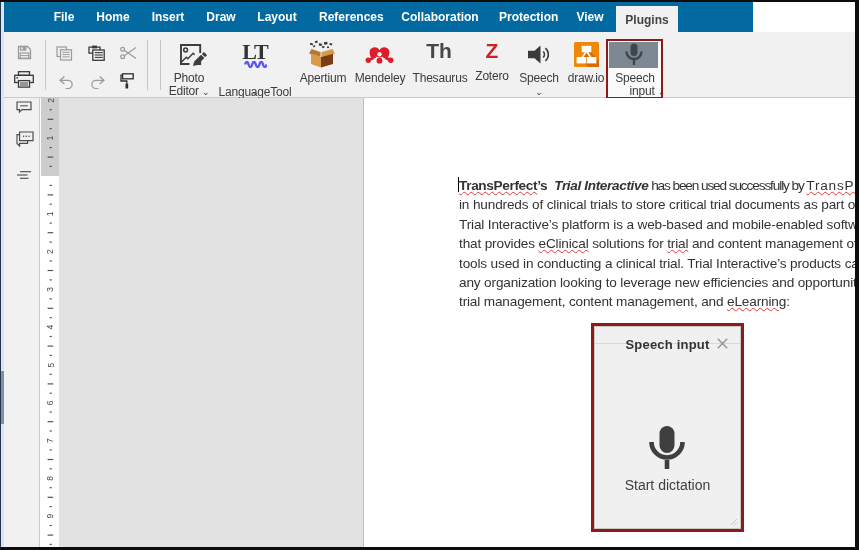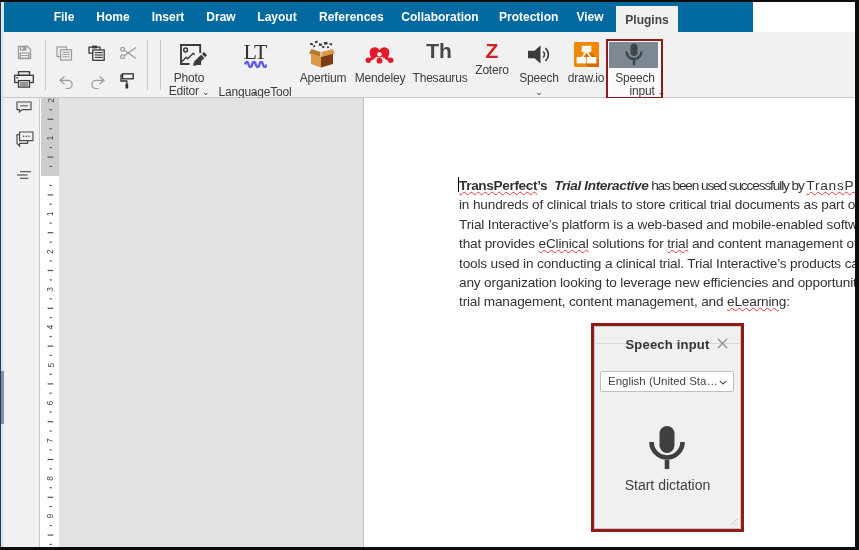--- a/index.html
+++ b/index.html
@@ -121,21 +121,21 @@
       <path d="M1.5 18 L6.3 13.2 L7.8 14.7 L13.2 9.3 L14.6 10.7" fill="none" stroke="#3c3c3c" stroke-width="1.5"></path>
       <g transform="rotate(45 18.5 16.5)">
         <rect x="16.2" y="10.6" width="4.7" height="10" fill="#3c3c3c"></rect>
         <rect x="16.2" y="6.6" width="4.7" height="2.9" rx="1" fill="#3c3c3c"></rect>
         <path d="M16.2 20.6 L18.55 24.2 L20.9 20.6 Z" fill="#3c3c3c"></path>
       </g>
     </svg>
     <div class="plab" style="left:158px;top:39px;width:60px;">Photo</div>
     <div class="plab" style="left:158px;top:52px;width:60px;">Editor <span style="font-size:9px;">⌄</span></div>
 
-    <div style="position:absolute;left:236px;top:7px;width:36px;text-align:center;font-family:'Liberation Serif',serif;font-weight:normal;font-size:22px;color:#333;letter-spacing:-1px;">LT</div>
+    <div style="position:absolute;left:236px;top:7px;width:36px;text-align:center;font-family:'Liberation Serif',serif;font-weight:bold;font-size:22px;color:#333;letter-spacing:-1px;">LT</div>
     <svg class="icn" style="left:243px;top:27px;" width="23" height="9" viewBox="0 0 23 9">
       <path d="M1 5.5 C1.9 2.2 3.7 2.2 4.6 5.5 C5.5 8.8 7.3 8.8 8.2 5.5 C9.1 2.2 10.9 2.2 11.8 5.5 C12.7 8.8 14.5 8.8 15.4 5.5 C16.3 2.2 18.1 2.2 19 5.5 C19.9 8.8 21.7 8.8 22.6 5.5" fill="none" stroke="#5b57f2" stroke-width="2.4"></path>
     </svg>
     <div class="plab" style="left:213px;top:39px;width:82px;margin-top:14px;">LanguageTool</div>
     <div class="plab" style="left:213px;top:52px;width:82px;"><span style="font-size:9px;">⌄</span></div>
 
     <svg class="icn" style="left:305px;top:8px;" width="32" height="28" viewBox="0 0 32 28">
       <g fill="#3a3a3a">
         <rect x="4" y="3" width="3" height="2" transform="rotate(20 5 4)"></rect>
         <rect x="9" y="1" width="2.6" height="2" transform="rotate(-15 10 2)"></rect>
@@ -165,21 +165,21 @@
         <path d="M24.7 12.2 L21.5 10.8 L20 13.2 L23.5 14.8 Z"></path>
       </g>
       <circle cx="14.5" cy="8.2" r="2.2" fill="#f1f1f1"></circle>
     </svg>
     <div class="plab" style="left:349px;top:39px;width:60px;">Mendeley</div>
 
     <div style="position:absolute;left:414px;top:7px;width:48px;text-align:center;font-weight:bold;font-size:21px;color:#474747;">Th</div>
     <div class="plab" style="left:409px;top:39px;width:60px;">Thesaurus</div>
 
     <div style="position:absolute;left:468px;top:7px;width:46px;text-align:center;font-weight:bold;font-size:21px;color:#cc2424;">Z</div>
-    <div class="plab" style="left:461px;top:31px;width:60px;">Zotero</div>
+    <div class="plab" style="left:461px;top:37px;width:60px;">Zotero</div>
 
     <svg class="icn" style="left:526px;top:13px;" width="24" height="19" viewBox="0 0 24 19">
       <path d="M1 5.8 H7.5 L13.5 0.5 V18.5 L7.5 13.2 H1 Z" fill="#3a3a3a"></path>
       <path d="M16.2 6.5 A4.2 4.2 0 0 1 16.2 12.5" fill="none" stroke="#3a3a3a" stroke-width="1.5"></path>
       <path d="M18.4 3.2 A8.2 8.2 0 0 1 18.4 15.8" fill="none" stroke="#3a3a3a" stroke-width="1.5"></path>
     </svg>
     <div class="plab" style="left:508px;top:39px;width:60px;">Speech</div>
     <div class="plab" style="left:508px;top:52px;width:60px;"><span style="font-size:9px;">⌄</span></div>
 
     <svg class="icn" style="left:573px;top:10px;" width="25" height="25" viewBox="0 0 25 25">
@@ -288,23 +288,20 @@
   </div>
   <div id="cursor"></div>
   <div id="dlg">
     <div id="dlg-inner">
       <div id="dlg-title">
           <span class="t">Speech input</span>
         <svg style="position:absolute;right:12px;top:11px;" width="11" height="11" viewBox="0 0 11 11">
           <path d="M0.8 0.8 L10.2 10.2 M10.2 0.8 L0.8 10.2" stroke="#909090" stroke-width="1.3"></path>
         </svg>
       </div>
-      <div id="dlg-select">English (United Sta…<svg style="position:absolute;right:6px;top:8px;" width="8" height="5" viewBox="0 0 8 5">
-            <path d="M0.8 0.8 L4 4 L7.2 0.8" fill="none" stroke="#555" stroke-width="1.2"></path>
-          </svg></div>
       <svg style="position:absolute;left:54px;top:98px;" width="36" height="48" viewBox="0 0 36 48">
         <rect x="10.5" y="1" width="15" height="27" rx="7.5" fill="#3f3f3f"></rect>
         <path d="M2.5 17 a15.5 15.5 0 0 0 31 0" fill="none" stroke="#3f3f3f" stroke-width="4.6"></path>
         <line x1="18" y1="35" x2="18" y2="44" stroke="#3f3f3f" stroke-width="4.6"></line>
       </svg>
       <div id="dlg-start">Start dictation</div>
       <svg style="position:absolute;right:2px;bottom:2px;" width="8" height="8" viewBox="0 0 8 8">
           <path d="M7 1 L1 7" stroke="#c9c9c9" stroke-width="1"></path>
           <path d="M7 4.5 L4.5 7" stroke="#c9c9c9" stroke-width="1"></path>
         </svg>

